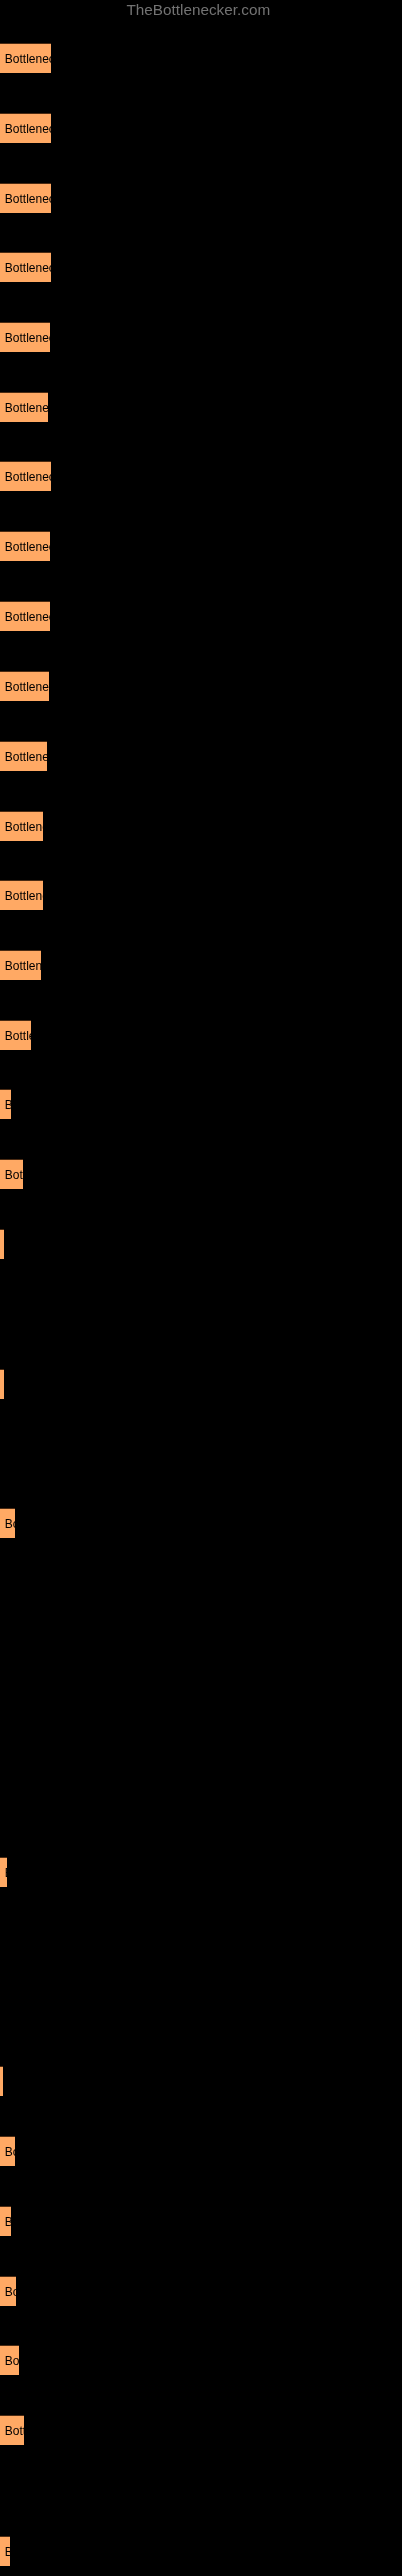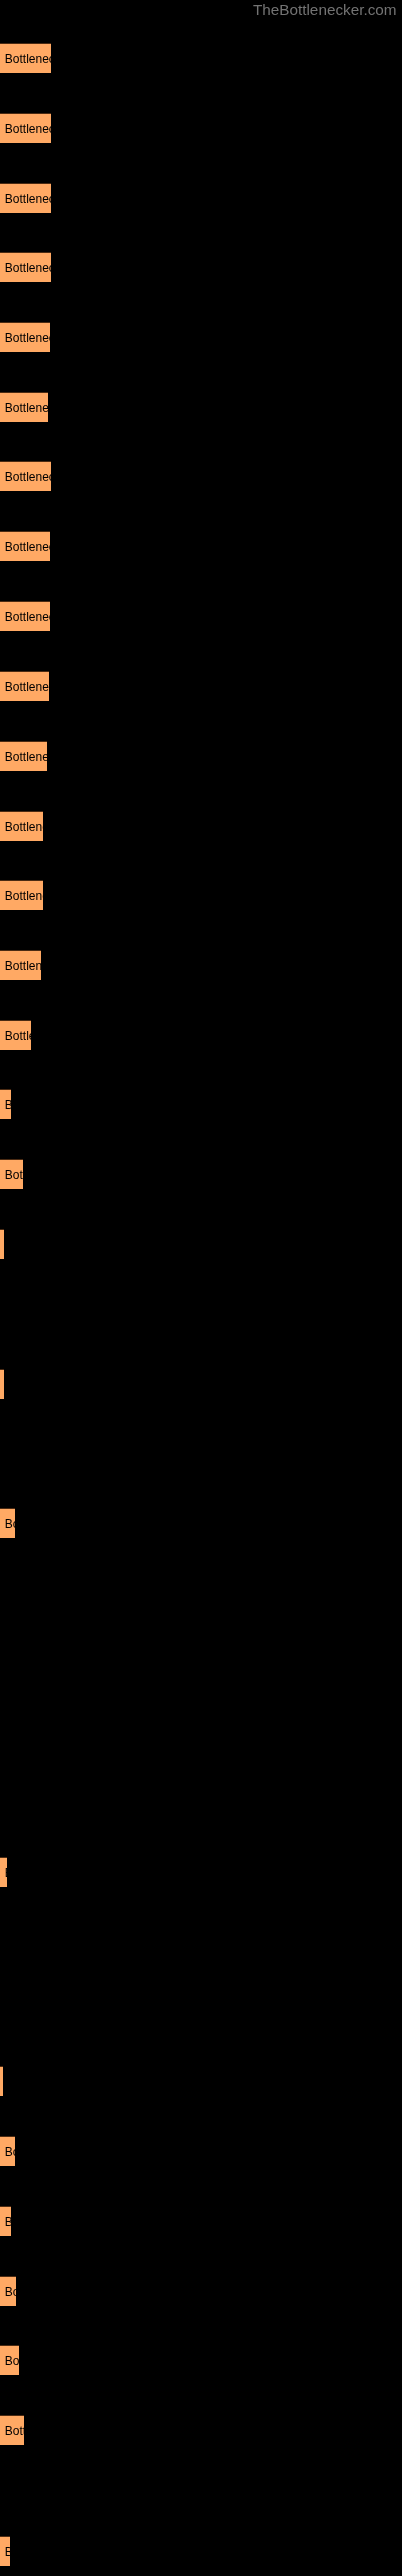--- a/index.html
+++ b/index.html
@@ -18,21 +18,21 @@
     position: relative;
     width: 403px;
     height: 2576px;
     background: #000000;
   }
   .watermark {
     position: absolute;
     top: 0px;
     left: 0px;
     width: 403px;
-    text-align: right;
+    text-align: center;
     padding-right: 6.4px;
     box-sizing: border-box;
     color: #737373;
     font-size: 15.3px;
     font-family: "Liberation Sans", sans-serif;
     letter-spacing: 0px;
     line-height: 19.3px;
     white-space: nowrap;
   }
   .bar-row {

